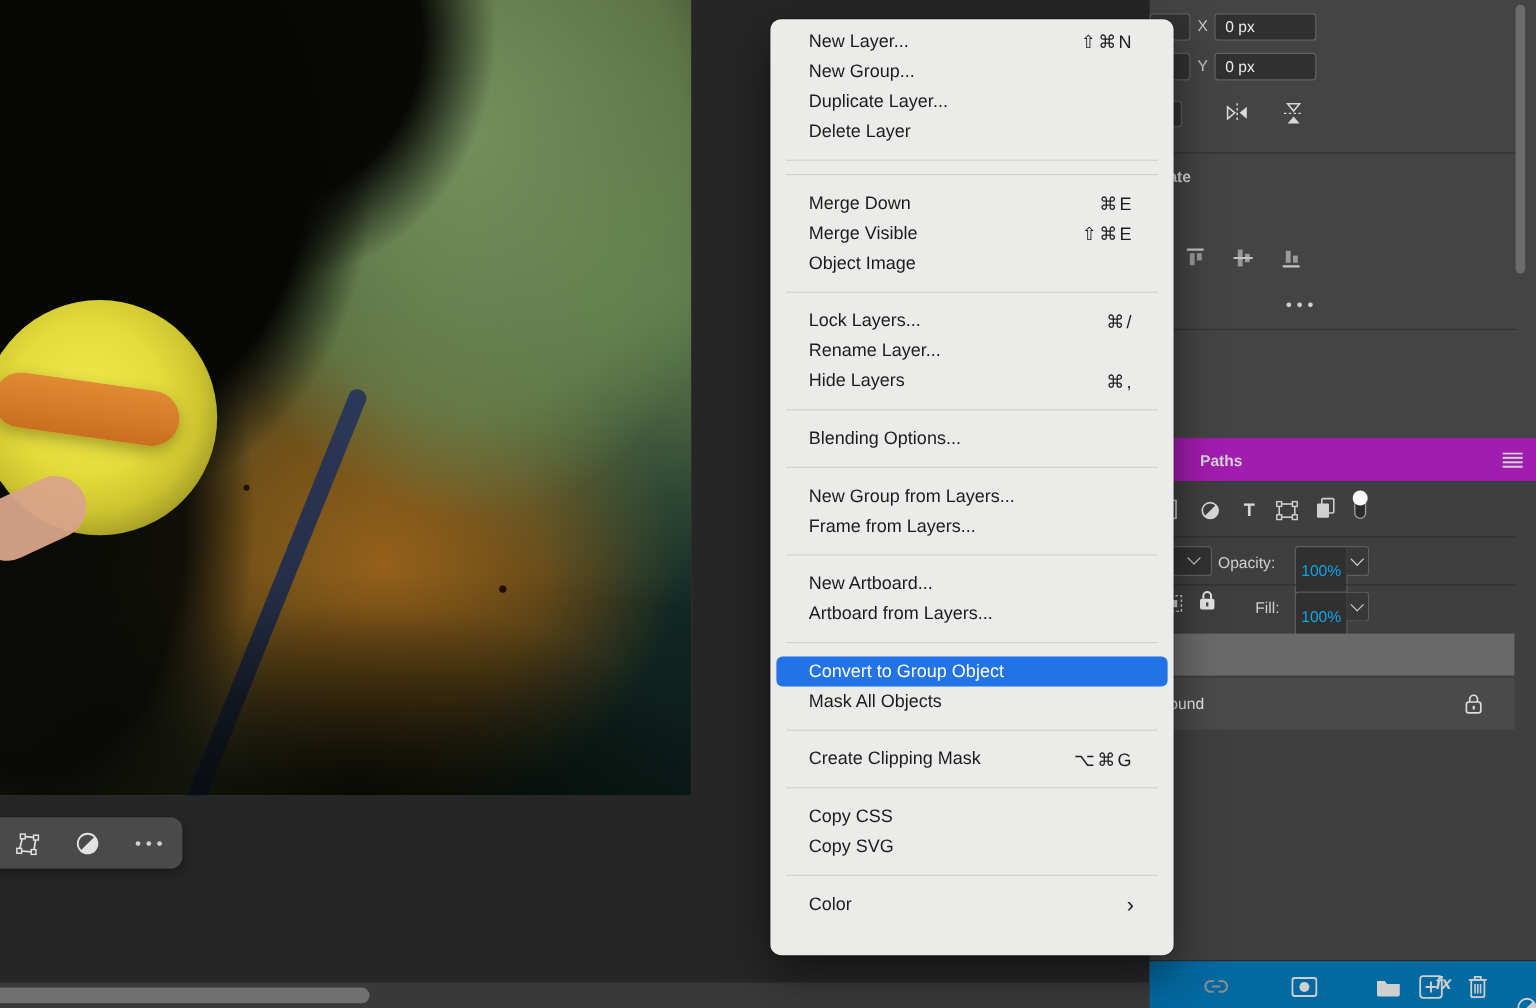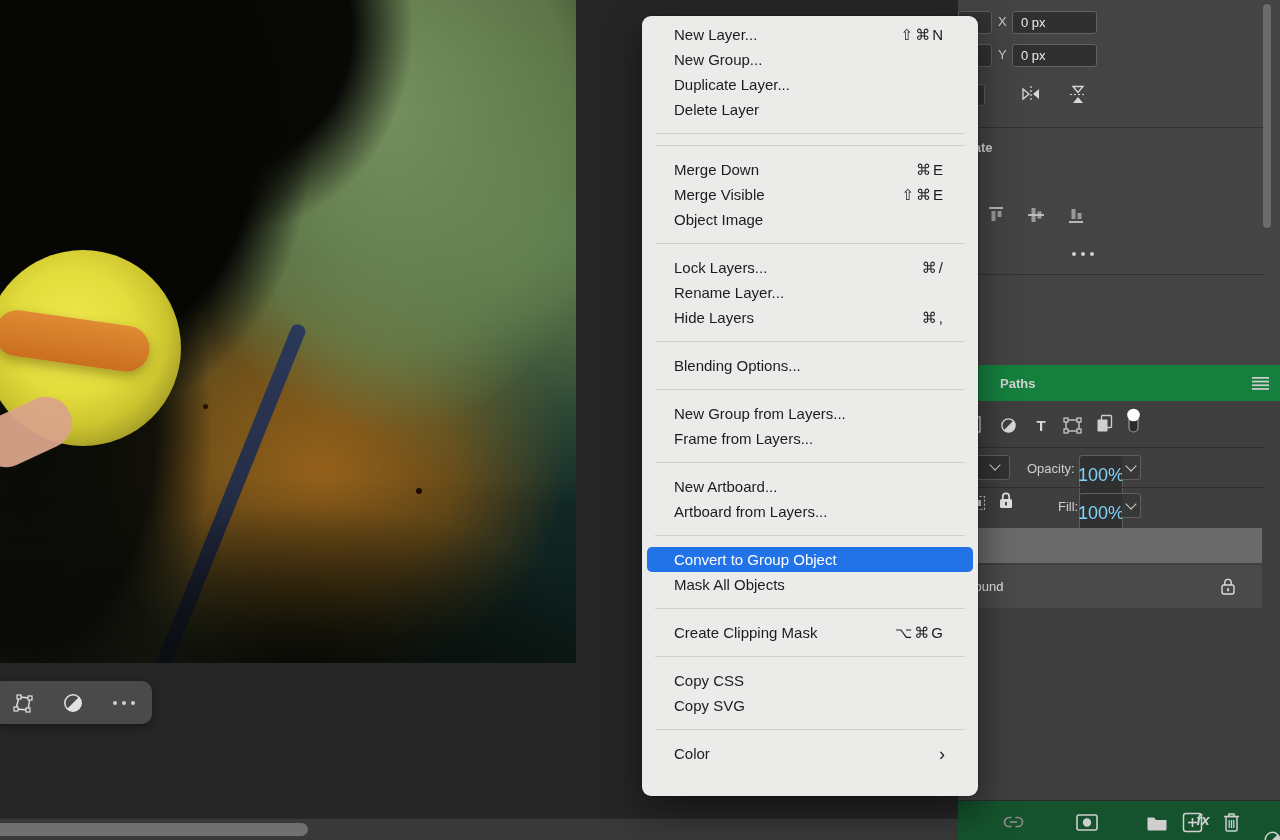--- a/index.html
+++ b/index.html
@@ -46,34 +46,34 @@
   
   .rpanel{position:absolute;left:958px;top:0;width:322px;height:840px;background:#444444;}
   .rp-div{position:absolute;left:0;width:306px;height:1px;background:#333232;}
   .lbl{position:absolute;font-size:13px;color:#c9c9c9;}
   .ibox{position:absolute;height:23px;background:#303030;border:1px solid #626262;border-radius:3px;
         font-size:13px;color:#ececec;display:flex;align-items:center;padding-left:8px;box-sizing:border-box;}
   .cutbox{position:absolute;background:#323232;border:1px solid #5e5e5e;border-radius:3px;box-sizing:border-box;}
   .icon{position:absolute;display:flex;align-items:center;justify-content:center;}
   .chev{display:inline-block;width:7px;height:7px;border-right:1.6px solid #cfcfcf;border-bottom:1.6px solid #cfcfcf;
         transform:rotate(45deg);margin-top:-4px;}
-  .paths-hd{position:absolute;left:0;top:365px;width:322px;height:36px;background:#15803d;border-bottom:1px solid #2c2c2c;}
+  .paths-hd{position:absolute;left:0;top:365px;width:322px;height:36px;background:#a21caf;border-bottom:1px solid #2c2c2c;}
   .paths-tab{position:absolute;left:28px;top:0;height:36px;display:flex;align-items:center;padding:0 14px;
         font-size:13px;font-weight:bold;color:#d2d2d2;}
   .paths-body{position:absolute;left:0;top:401px;width:322px;height:439px;background:#3f3f3f;}
   .valbox{position:absolute;width:44px;height:41px;background:#303030;border:1px solid #5e5e5e;border-radius:3px 0 0 3px;
-        font-size:18px;color:#7dd3fc;display:flex;align-items:center;justify-content:center;box-sizing:border-box;}
+        font-size:13px;color:#0ea5e9;display:flex;align-items:center;justify-content:center;box-sizing:border-box;}
   .chevbox{position:absolute;width:19px;height:25px;background:#383838;border:1px solid #5e5e5e;border-left:none;
         border-radius:0 3px 3px 0;display:flex;align-items:center;justify-content:center;box-sizing:border-box;}
-  .rowlbl{position:absolute;font-size:13px;color:#cfcfcf;margin-left:12px;}
+  .rowlbl{position:absolute;font-size:13px;color:#cfcfcf;}
   .layer-row{position:absolute;left:-38px;width:342px;}
   .sel-row{top:528px;height:35px;background:#6a6a6a;}
   .bg-row{top:565px;height:43px;background:#4a4a4a;display:flex;align-items:center;}
   .bg-name{font-size:13px;color:#e6e6e6;padding-left:14px;}
-  .lp-bottom{position:absolute;left:0;top:800px;width:322px;height:40px;background:#14532d;border-top:1px solid #2b2b2b;}
+  .lp-bottom{position:absolute;left:0;top:800px;width:322px;height:40px;background:#0369a1;border-top:1px solid #2b2b2b;}
   .fx{font-size:15px;font-style:italic;font-weight:bold;color:#cfcfcf;position:relative;}
   .fx:after,.caret:after{content:"";position:absolute;right:-7px;bottom:-1px;border-left:3.5px solid transparent;
         border-right:3.5px solid transparent;border-top:4.5px solid #cfcfcf;}
   .caret{position:relative;}
   .vscroll{position:absolute;left:305px;top:4px;width:8px;height:224px;border-radius:4px;background:#6b6b6b;}
   .dots3 span{display:inline-block;width:4px;height:4px;border-radius:50%;background:#d0d0d0;margin:0 2.5px;}
   .tletter{font-size:15px;font-weight:bold;color:#d8d8d8;}
 
   
   .menu{position:absolute;left:642px;top:16px;width:336px;background:#ebebe9;border-radius:9px;

